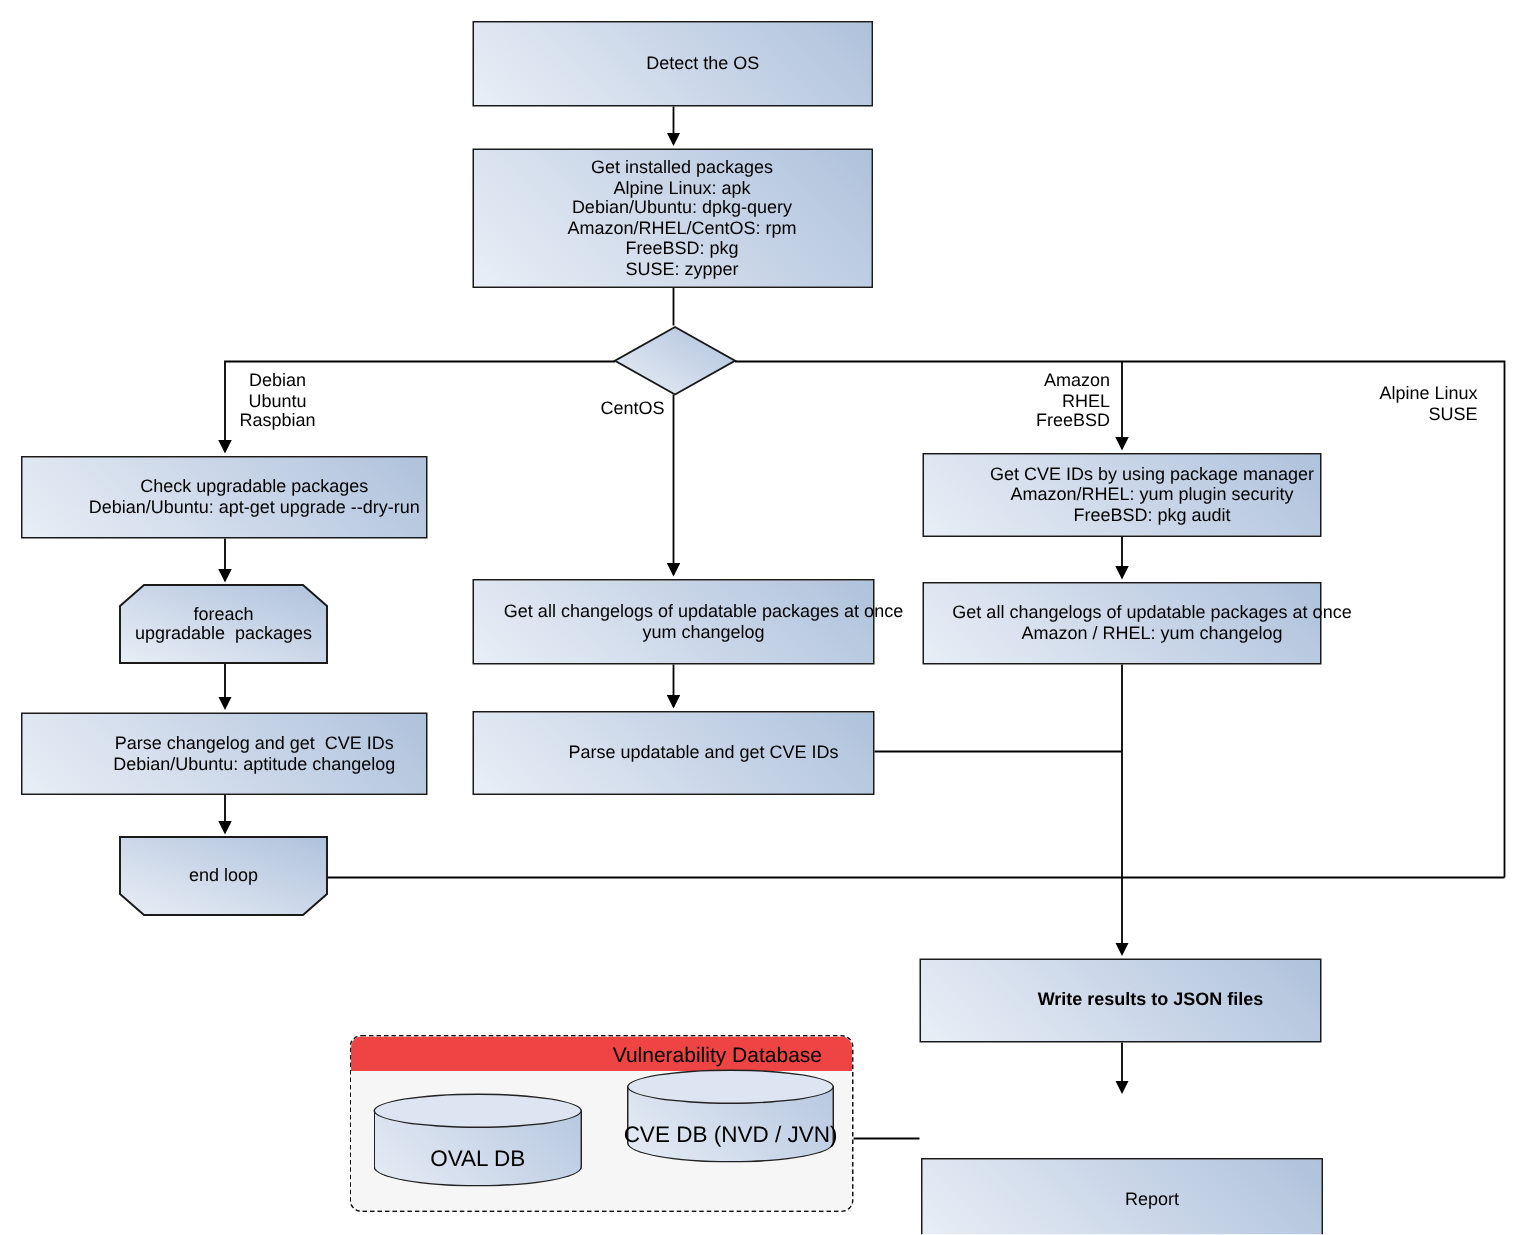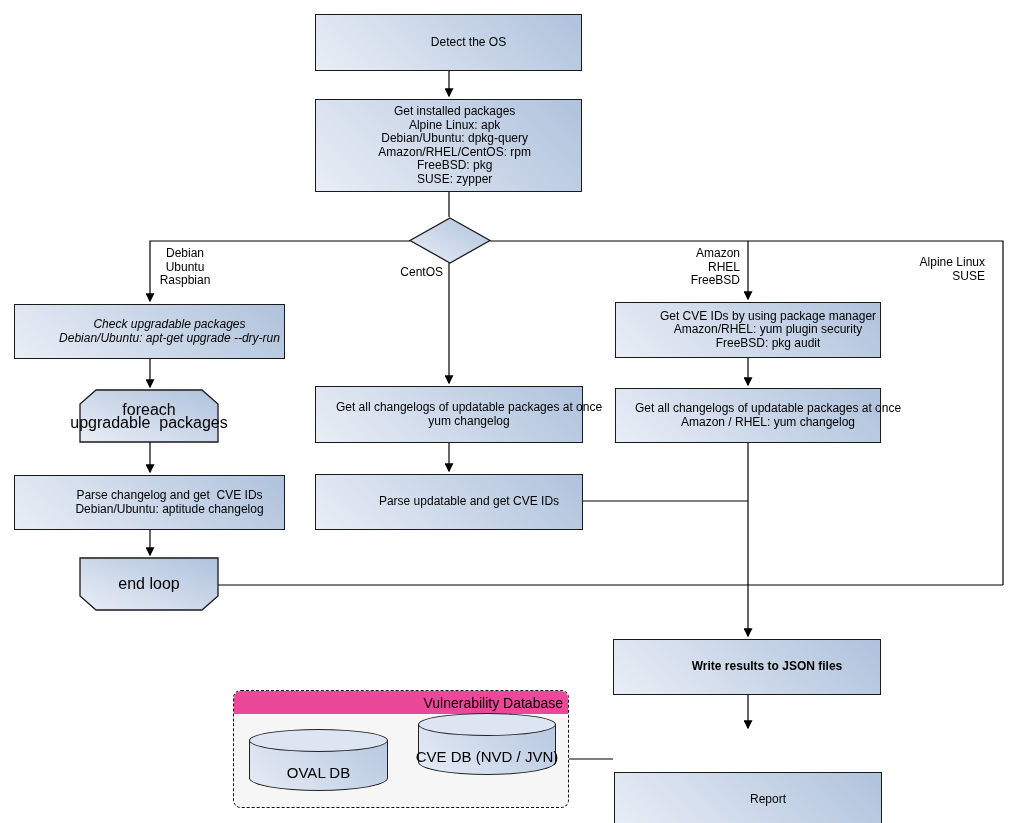--- a/index.html
+++ b/index.html
@@ -5,30 +5,30 @@
   html,body{margin:0;padding:0;background:#ffffff;}
   #canvas{position:relative;width:1019px;height:823px;background:#ffffff;overflow:hidden;
           font-family:"Liberation Sans",sans-serif;color:#000;}
   svg.wires{position:absolute;left:0;top:0;width:1019px;height:823px;}
   .node{position:absolute;display:flex;align-items:center;justify-content:center;
         background:linear-gradient(45deg,#e9eef6 0%,#afc2dc 100%);
         border:1px solid #1a1a1a;font-size:12px;line-height:13.5px;
         text-align:center;white-space:pre;box-sizing:border-box;padding-left:40px;}
   .node.right-text{justify-content:flex-end;text-align:center;padding-right:50px;}
   .shape-label{position:absolute;display:flex;align-items:center;justify-content:center;
-        font-size:16px;line-height:13.5px;text-align:center;white-space:pre;}
+        font-size:12px;line-height:13.5px;text-align:center;white-space:pre;}
   .lbl{position:absolute;font-size:12px;line-height:13.5px;white-space:pre;}
   .lbl.center{text-align:center;}
   .lbl.right{text-align:right;}
   .dbpanel{position:absolute;left:233px;top:690px;width:336px;height:118px;
         background:#f6f6f6;border:1.5px dashed #111;border-radius:8px;
         box-sizing:border-box;overflow:hidden;}
-  .dbpanel-header{position:absolute;left:0;top:0;right:0;height:23px;background:#ec4899;
+  .dbpanel-header{position:absolute;left:0;top:0;right:0;height:23px;background:#ef4444;
         display:flex;align-items:center;justify-content:flex-end;
-        padding-right:5px;font-size:14px;}
+        padding-right:20px;font-size:14px;}
   .cyl{position:absolute;}
   .cyl-body{position:absolute;left:0;right:0;top:11px;bottom:0;
         background:linear-gradient(45deg,#e6ecf5 0%,#b7c8e0 100%);
         border:1px solid #222;border-top:none;
         border-radius:0 0 50% 50% / 0 0 13px 13px;box-sizing:border-box;}
   .cyl-top{position:absolute;left:0;right:0;top:0;height:23px;background:#dce5f1;
         border:1px solid #222;border-radius:50%;box-sizing:border-box;}
   .cyl-label{position:absolute;left:0;right:0;top:24px;bottom:0;display:flex;
         align-items:center;justify-content:center;font-size:15px;white-space:pre;}
 </style>
@@ -76,21 +76,21 @@
 
   <div class="node" style="left:315px;top:14px;width:267px;height:57px;">Detect the OS</div>
 
   <div class="node right-text" style="left:315px;top:99px;width:267px;height:93px;">Get installed packages
 Alpine Linux: apk
 Debian/Ubuntu: dpkg-query
 Amazon/RHEL/CentOS: rpm
 FreeBSD: pkg
 SUSE: zypper</div>
 
-  <div class="node" style="left:14px;top:304px;width:271px;height:55px;font-style:italic;">Check upgradable packages
+  <div class="node" style="left:14px;top:304px;width:271px;height:55px;">Check upgradable packages
 Debian/Ubuntu: apt-get upgrade --dry-run</div>
 
   <div class="shape-label" style="left:80px;top:390px;width:138px;height:52px;">foreach
 upgradable  packages</div>
 
   <div class="node" style="left:14px;top:475px;width:271px;height:55px;">Parse changelog and get  CVE IDs
 Debian/Ubuntu: aptitude changelog</div>
 
   <div class="shape-label" style="left:80px;top:558px;width:138px;height:52px;">end loop</div>
 

